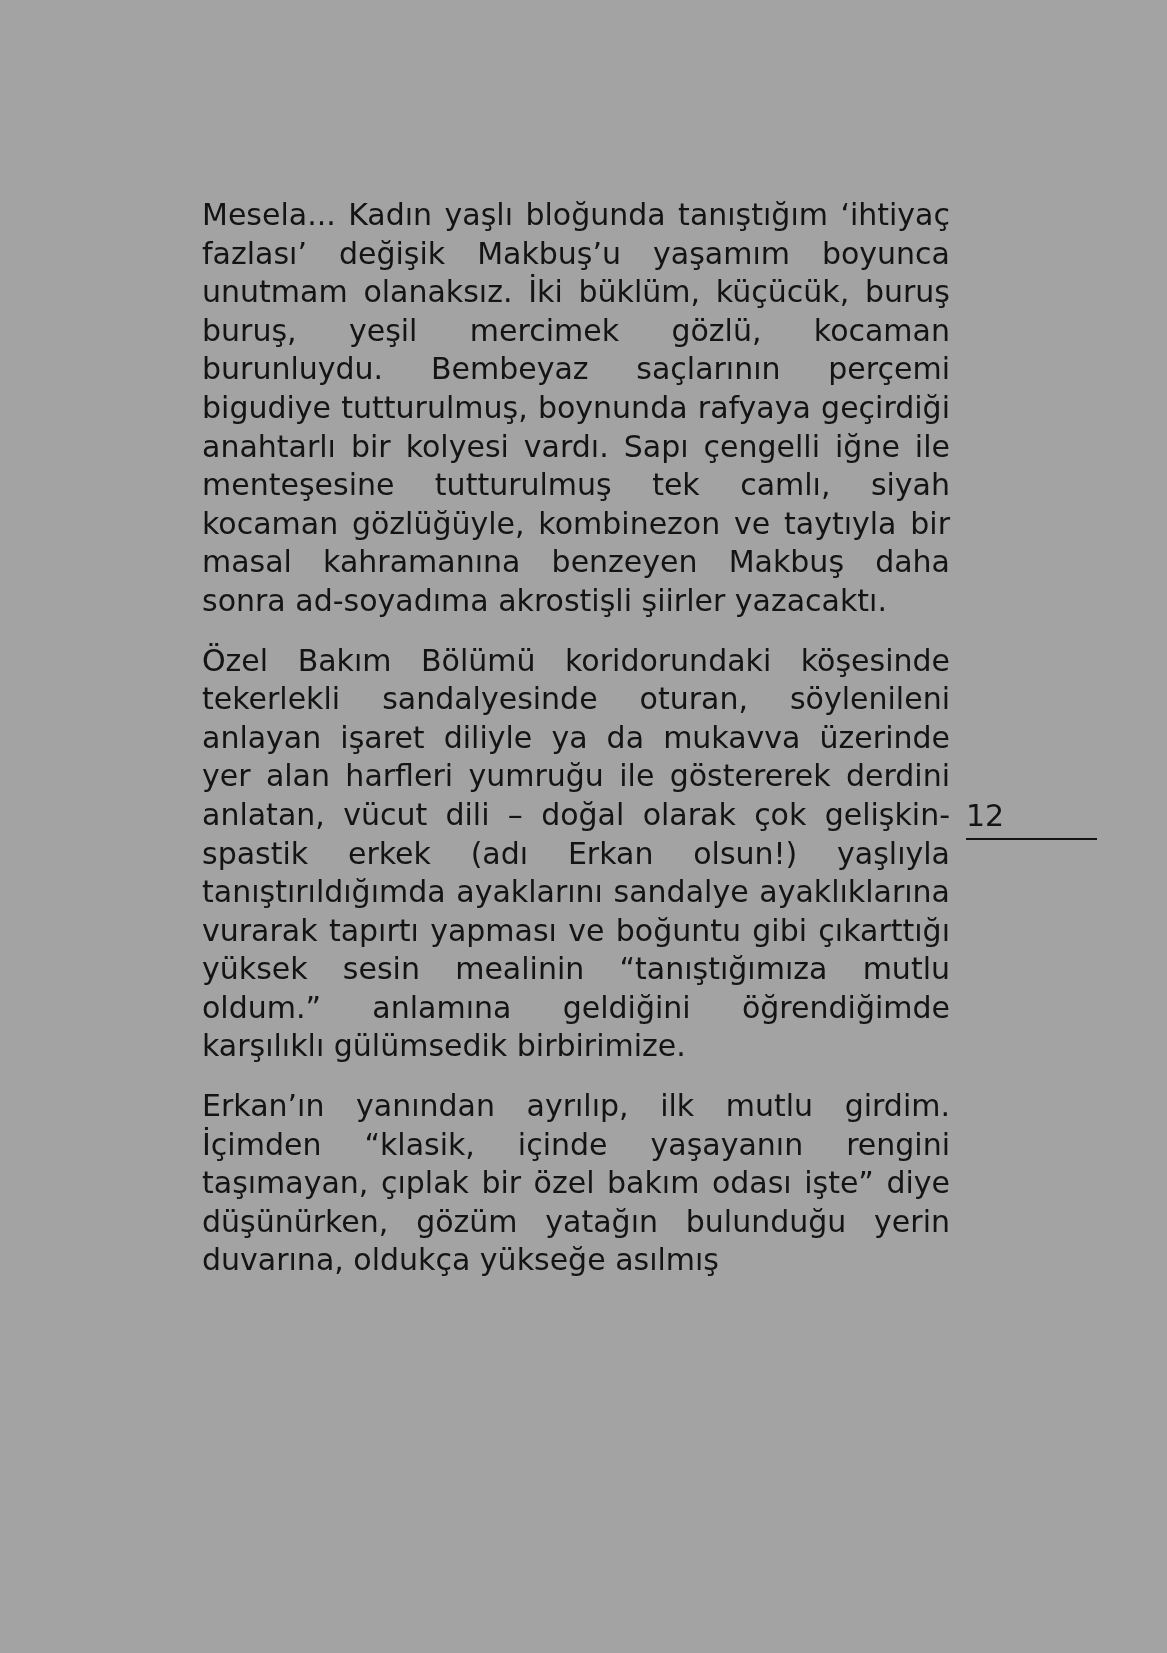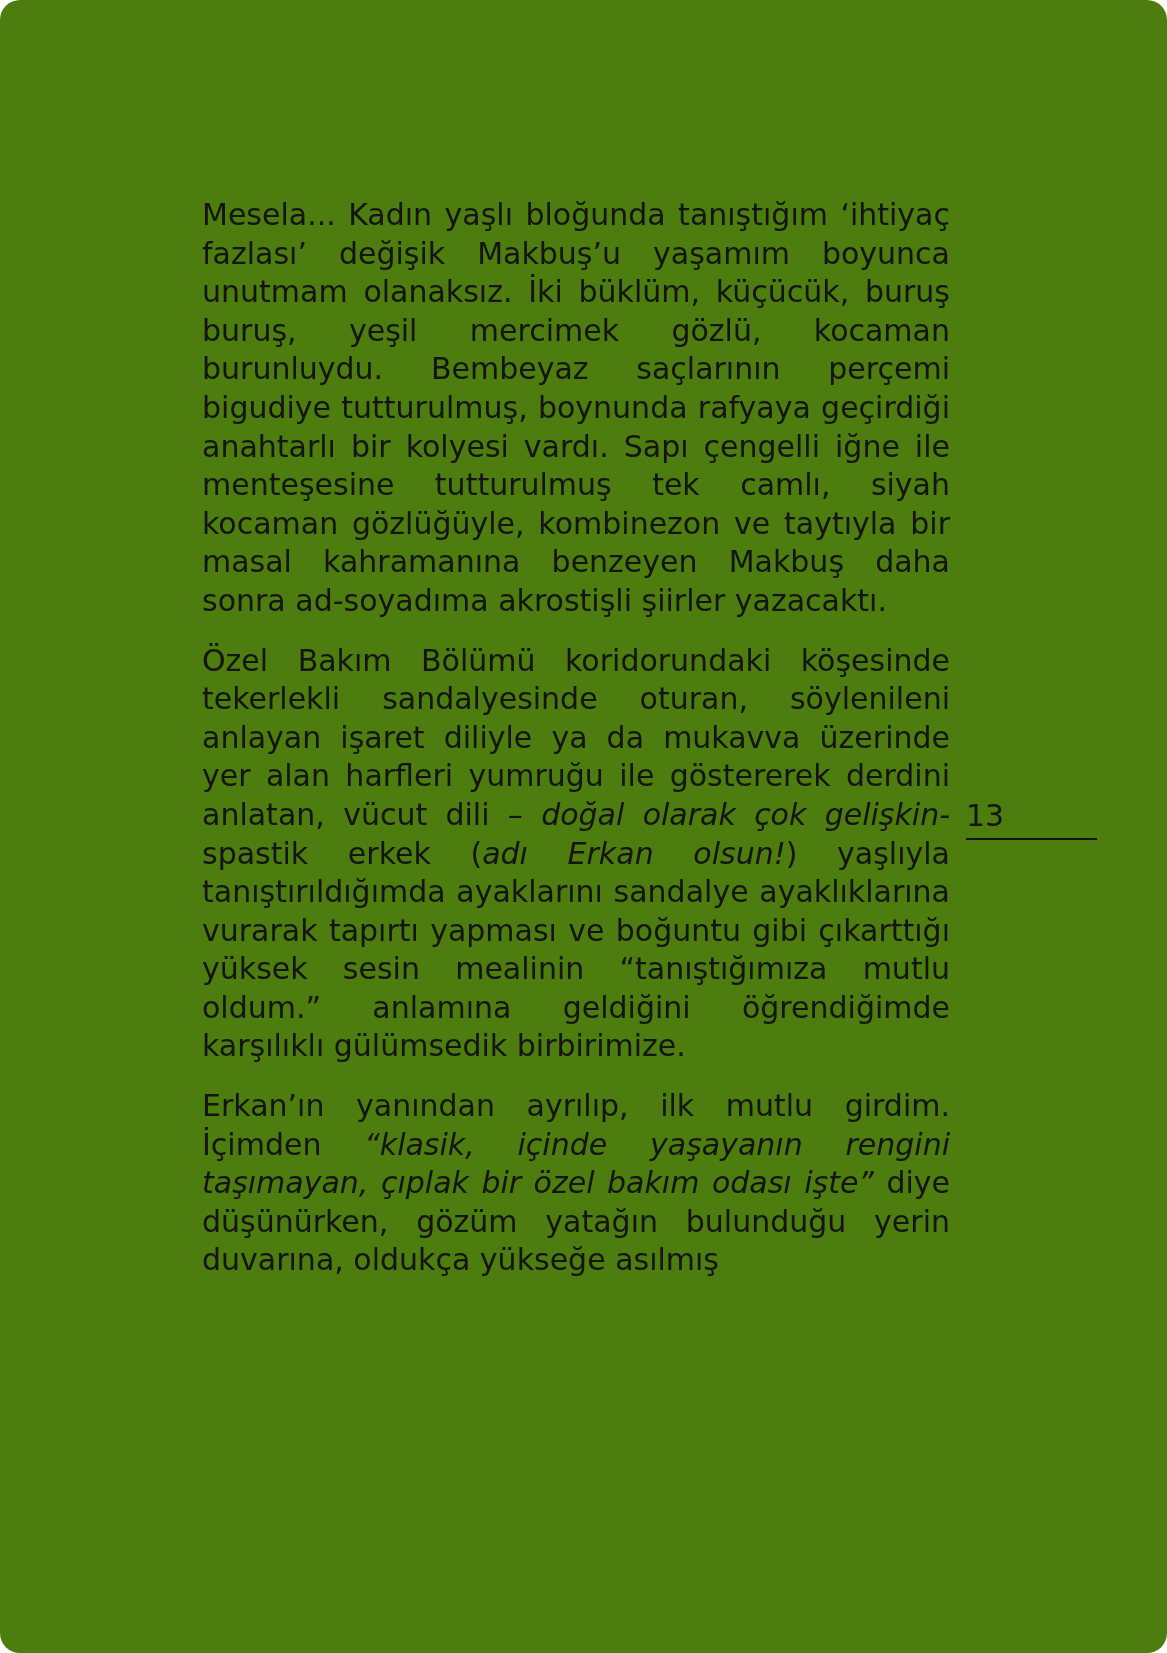--- a/index.html
+++ b/index.html
@@ -10,41 +10,40 @@
     width: 1167px;
     height: 1653px;
     background: #ffffff;
     position: relative;
     overflow: hidden;
     font-family: "DejaVu Sans", sans-serif;
   }
   .page {
     position: absolute;
     inset: 0;
-    background: #4d7c0f;
-    border-radius: 20px;
+    background: #a3a3a3;
   }
   .text-block {
     position: absolute;
     left: 202px;
     top: 196px;
     width: 748px;
     color: #141414;
   }
   .text-block p {
     margin: 0 0 21px 0;
     font-size: 30px;
     line-height: 38.6px;
     text-align: justify;
     text-justify: inter-word;
     letter-spacing: 0px;
     hyphens: none;
   }
   .run { font-style: normal; }
-  .run.italic { font-style: italic; }
+  .run.italic { }
   .pagenum {
     position: absolute;
     left: 966px;
     top: 797px;
     font-size: 30px;
     line-height: 38.6px;
     color: #141414;
   }
   .pagenum-rule {
     position: absolute;
@@ -63,17 +62,17 @@
   <div class="text-block">
 
     <p><span class="run">Mesela... Kadın yaşlı bloğunda tanıştığım ‘ihtiyaç fazlası’ değişik Makbuş’u yaşamım boyunca unutmam olanaksız. İki büklüm, küçücük, buruş buruş, yeşil mercimek gözlü, kocaman burunluydu. Bembeyaz saçlarının perçemi bigudiye tutturulmuş, boynunda rafyaya geçirdiği anahtarlı bir kolyesi vardı. Sapı çengelli iğne ile menteşesine tutturulmuş tek camlı, siyah kocaman gözlüğüyle, kombinezon ve taytıyla bir masal kahramanına benzeyen Makbuş daha sonra ad-soyadıma akrostişli şiirler yazacaktı.</span></p>
 
     <p><span class="run">Özel Bakım Bölümü koridorundaki köşesinde tekerlekli sandalyesinde oturan, söylenileni anlayan işaret diliyle ya da mukavva üzerinde yer alan harfleri yumruğu ile göstererek derdini anlatan, vücut dili – </span><span class="run italic">doğal olarak çok gelişkin-</span><span class="run"> spastik erkek (</span><span class="run italic">adı Erkan olsun!</span><span class="run">) yaşlıyla tanıştırıldığımda ayaklarını sandalye ayaklıklarına vurarak tapırtı yapması ve boğuntu gibi çıkarttığı yüksek sesin mealinin “tanıştığımıza mutlu oldum.” anlamına geldiğini öğrendiğimde karşılıklı gülümsedik birbirimize.</span></p>
 
     <p><span class="run">Erkan’ın yanından ayrılıp, ilk mutlu girdim. İçimden </span><span class="run italic">“klasik, içinde yaşayanın rengini taşımayan, çıplak bir özel bakım odası işte”</span><span class="run"> diye düşünürken, gözüm yatağın bulunduğu yerin duvarına, oldukça yükseğe asılmış</span></p>
 
   </div>
 
-  <div class="pagenum">13</div>
+  <div class="pagenum">12</div>
 
   <div class="pagenum-rule"></div>
 
 </div>
 
 </body></html>

